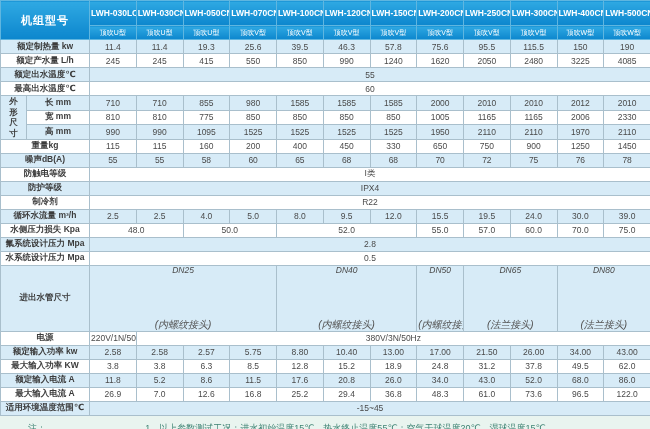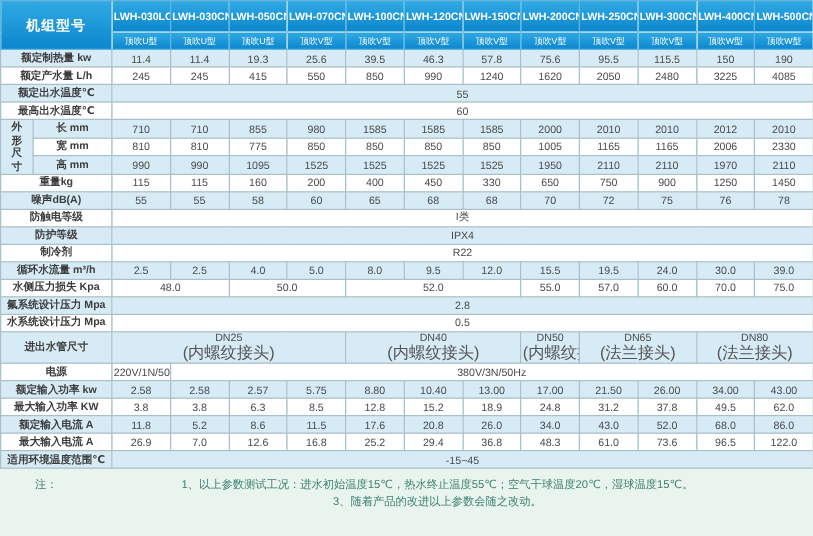--- a/index.html
+++ b/index.html
@@ -52,22 +52,22 @@
   }
   tr.band-a th,tr.band-a td{background:#d7ebf7;}
   tr.band-b th,tr.band-b td{background:#ffffff;}
   th.group-label{
     width:26px;
     font-size:8.5px;font-weight:bold;color:#3c3c3c;
     line-height:1.25;
     white-space:normal;
     padding:2px 0;
   }
-  td.pipe-cell{height:26px;line-height:1.15;}
-  td.pipe-cell .sub{display:block;font-size:13px;color:#555;}
+  td.pipe-cell{height:26px;line-height:1.15;font-style:italic;}
+  td.pipe-cell .sub{display:block;font-size:10px;color:#555;margin-top:44px;}
   td.small-txt{font-size:6.5px;}
   
   .notes{
     margin:6px 0 0 28px;
     color:#3d8172;
     font-size:9px;
     line-height:1.55;
     display:flex;
   }
   .notes .prefix{flex:0 0 auto;margin-right:4px;font-weight:normal;}

